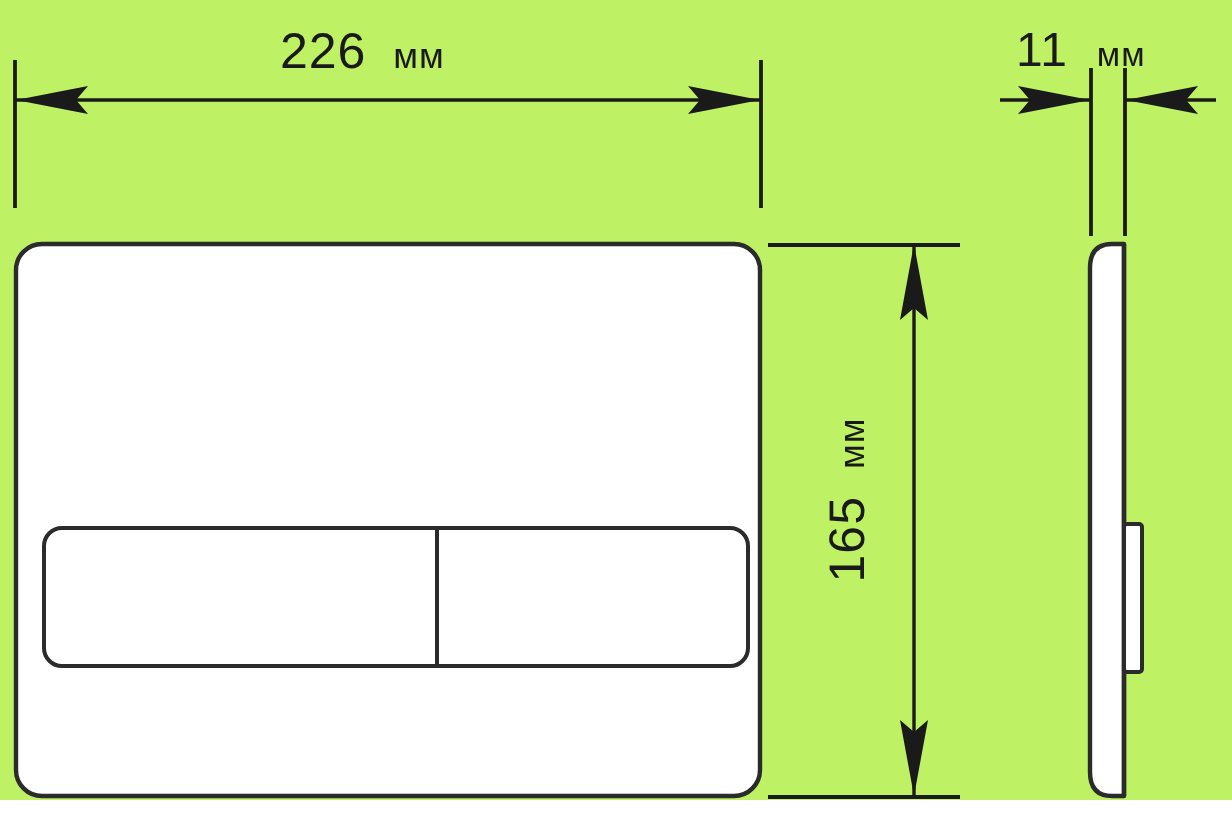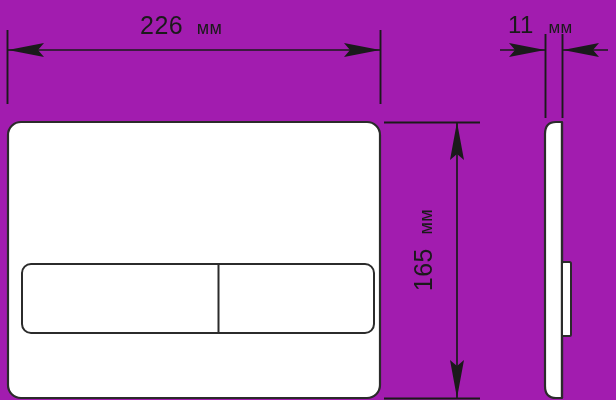--- a/index.html
+++ b/index.html
@@ -8,21 +8,21 @@
     padding: 0;
     background: #ffffff;
   }
   body {
     font-family: "Liberation Sans", sans-serif;
   }
   #drawing-root {
     position: relative;
     width: 616px;
     height: 400px;
-    background: #a21caf;
+    background: #bef264;
     overflow: hidden;
   }
   #drawing-svg {
     position: absolute;
     top: 0;
     left: 0;
     width: 616px;
     height: 414px;
     display: block;
   }

